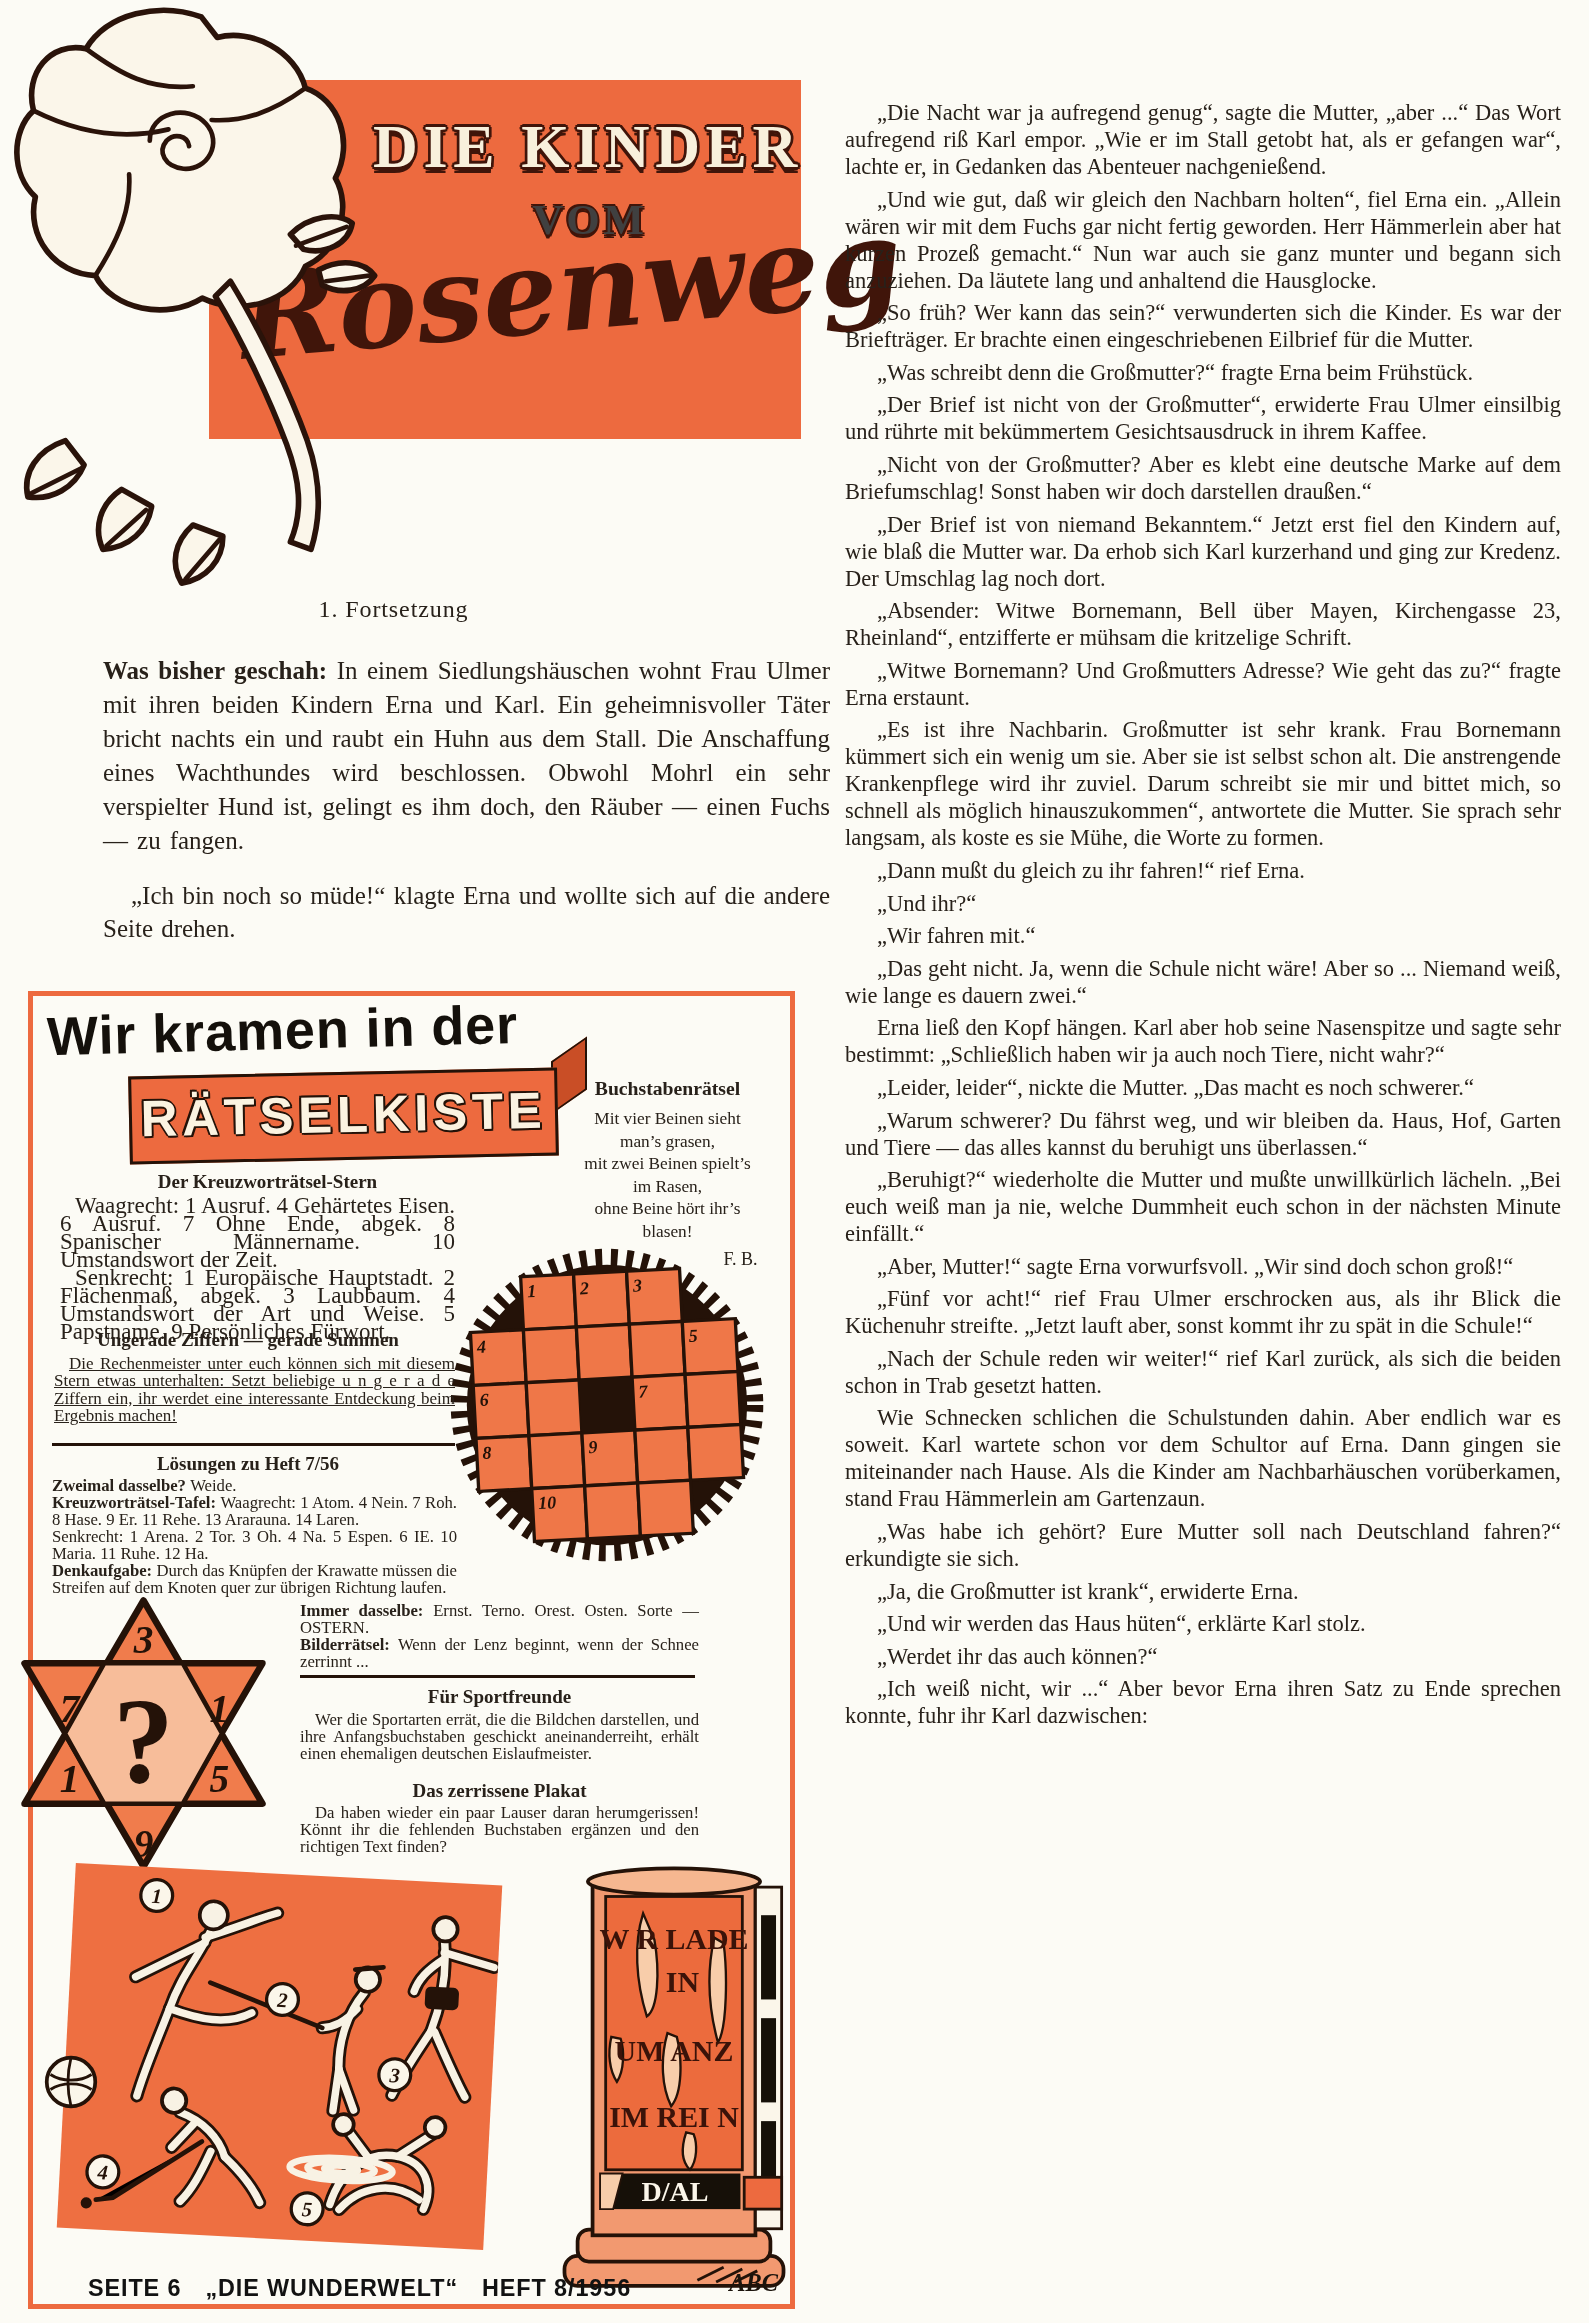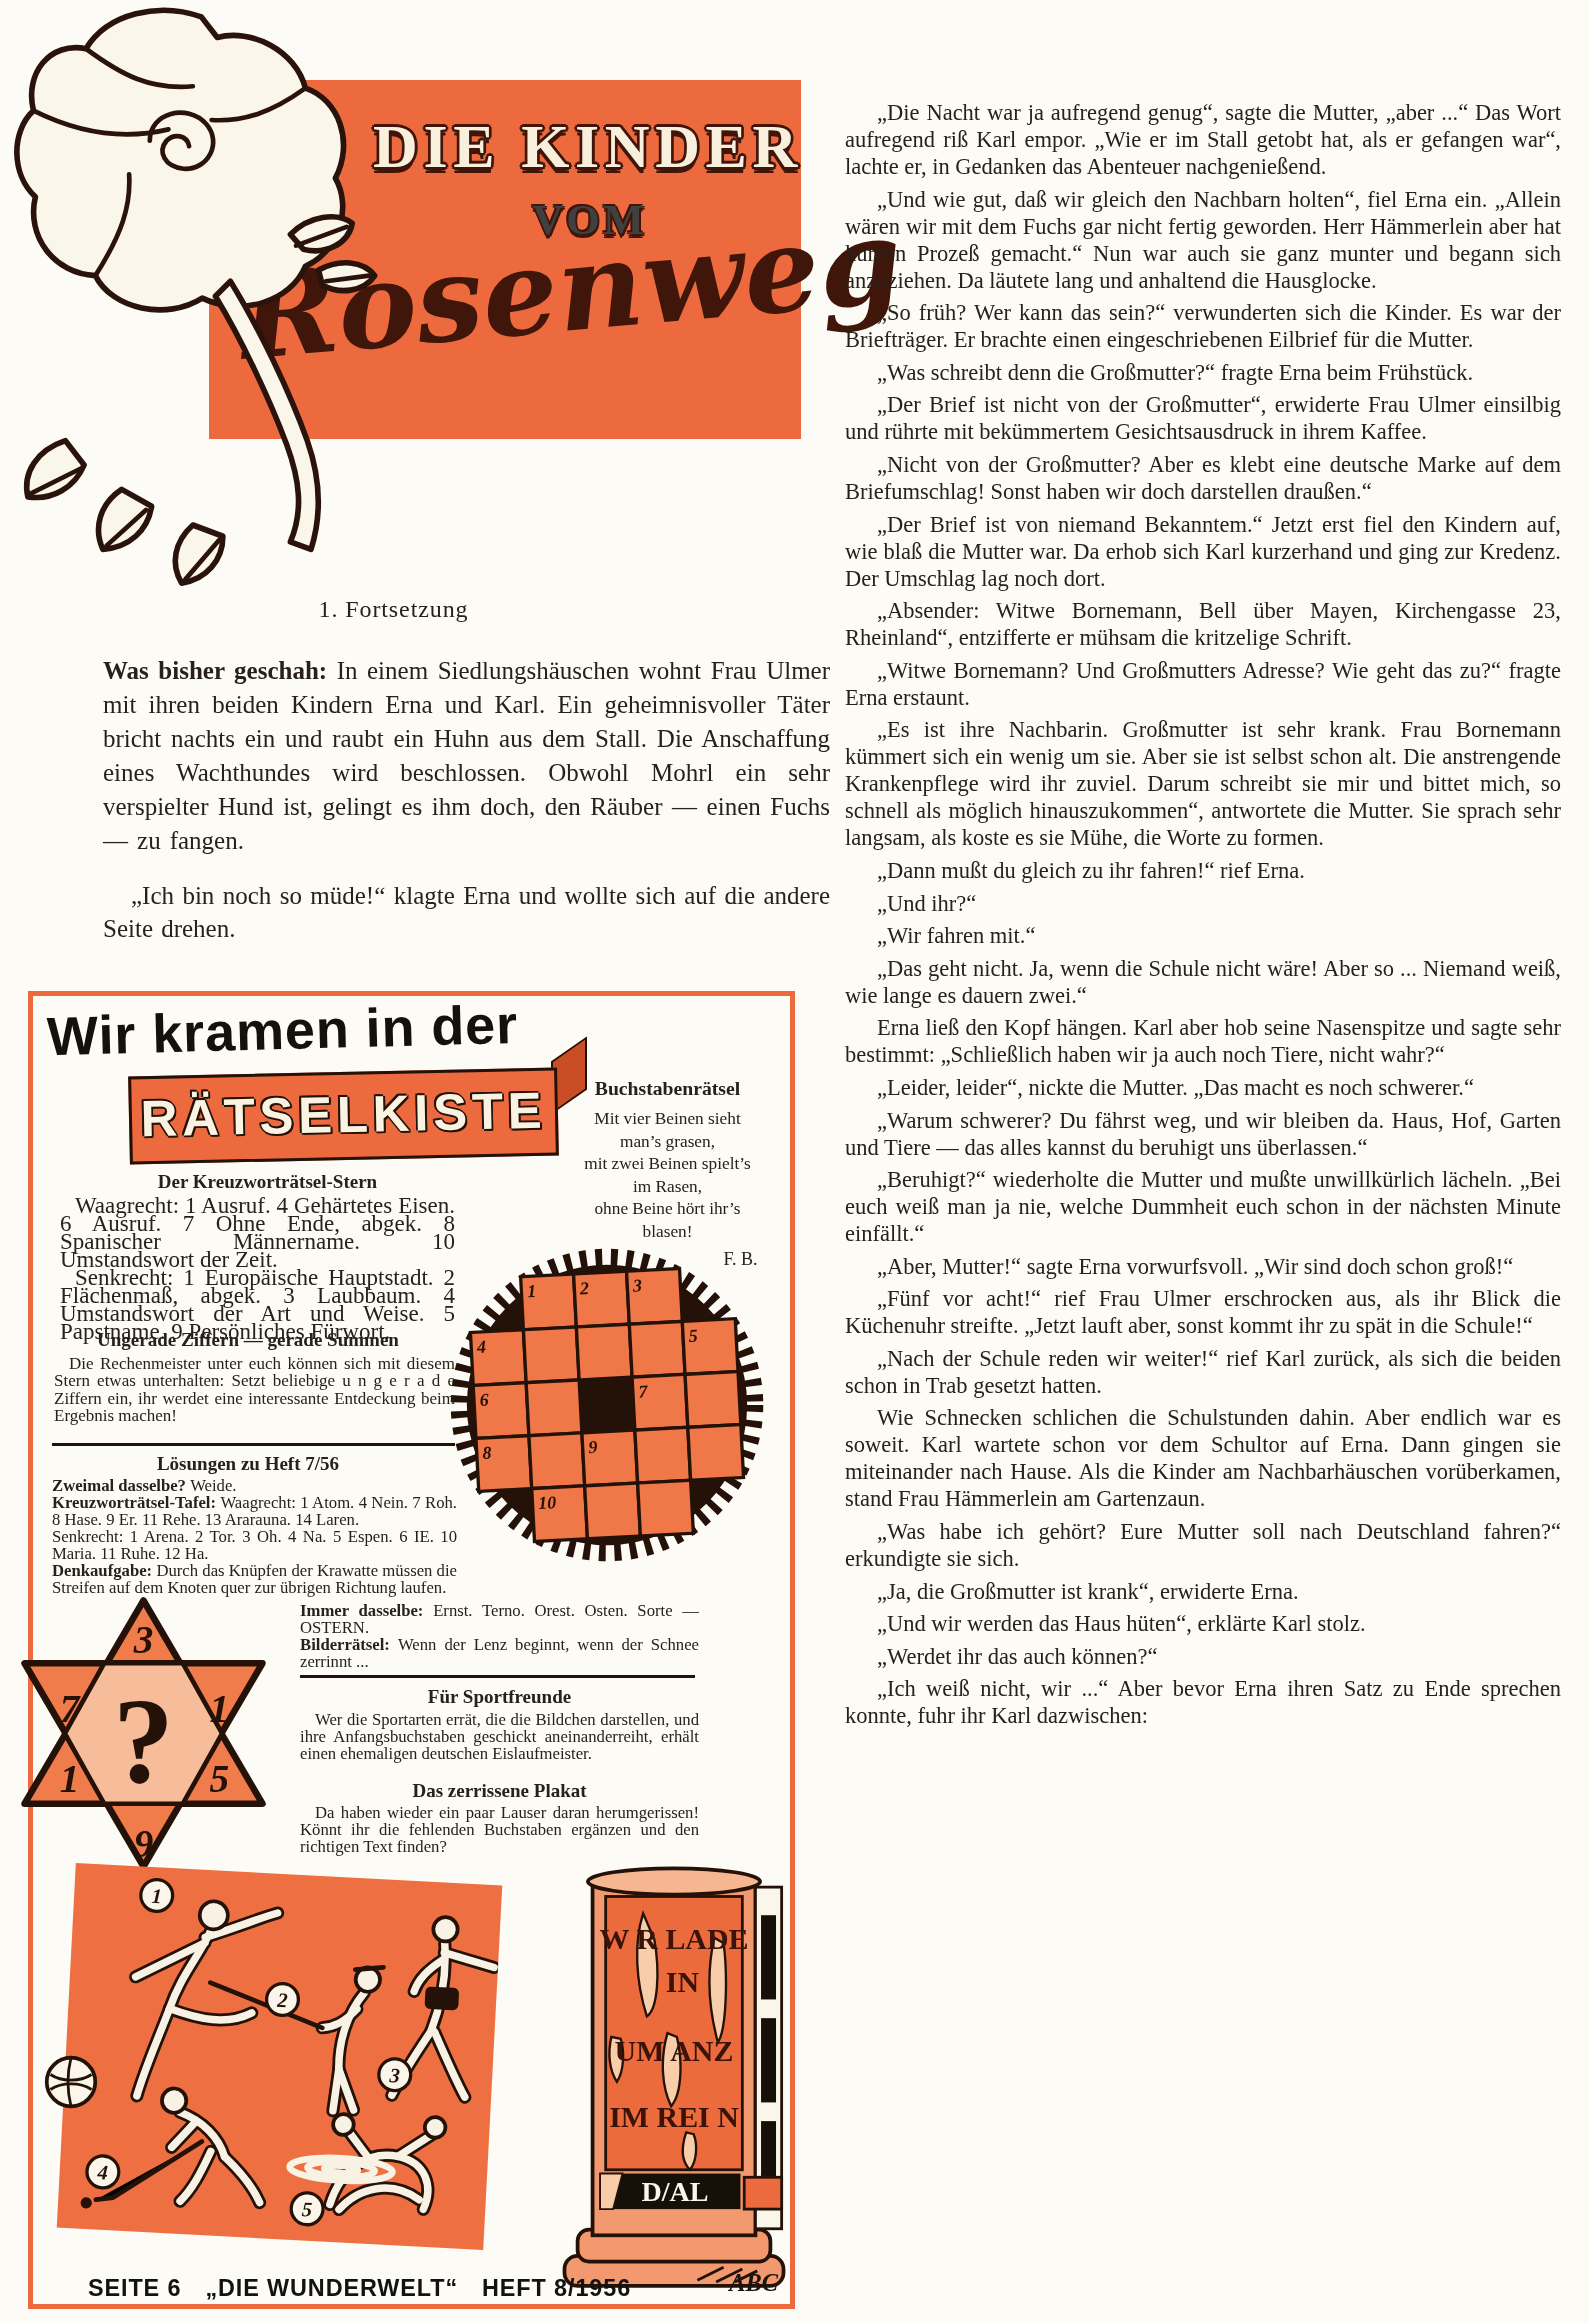--- a/index.html
+++ b/index.html
@@ -45,21 +45,21 @@
   .b-head{font-weight:700;font-size:19.7px;margin-bottom:8px;}
   .b-sig{text-align:right;font-size:18px;margin-top:5.6px;padding-right:7.5px;}
 
   .boxtext p{margin:0;font-size:16.7px;line-height:17px;text-align:justify;}
   .sec-head{font-weight:700;font-size:19px;text-align:center;z-index:2;}
   .stern-head{left:111px;top:1171px;width:313px;}
   .clues{left:60px;top:1197px;width:395px;z-index:2;}
   .clues p{text-indent:15px;font-size:23px;line-height:18px;}
   .ung-head{left:84px;top:1329px;width:328px;}
   .ung-text{left:54px;top:1355px;width:401px;z-index:2;}
-  .ung-text p{text-indent:15px;font-size:17px;line-height:17.4px;}
+  .ung-text p{text-indent:15px;font-size:17px;line-height:17.4px;text-decoration:underline;}
   .rule{height:2.8px;background:#241208;z-index:2;}
   .rule1{left:52px;top:1443px;width:403px;}
   .loes-head{left:84px;top:1453px;width:328px;}
   .loes-left{left:52px;top:1477px;width:405px;z-index:2;}
   .loes-right{left:300px;top:1602px;width:399px;z-index:2;}
   .rule2{left:300px;top:1675px;width:395px;}
   .sport-head{left:300px;top:1686px;width:399px;}
   .sport-text{left:300px;top:1711px;width:399px;z-index:2;}
   .sport-text p,.plakat-text p{text-indent:15px;}
   .plakat-head{left:300px;top:1780px;width:399px;}

